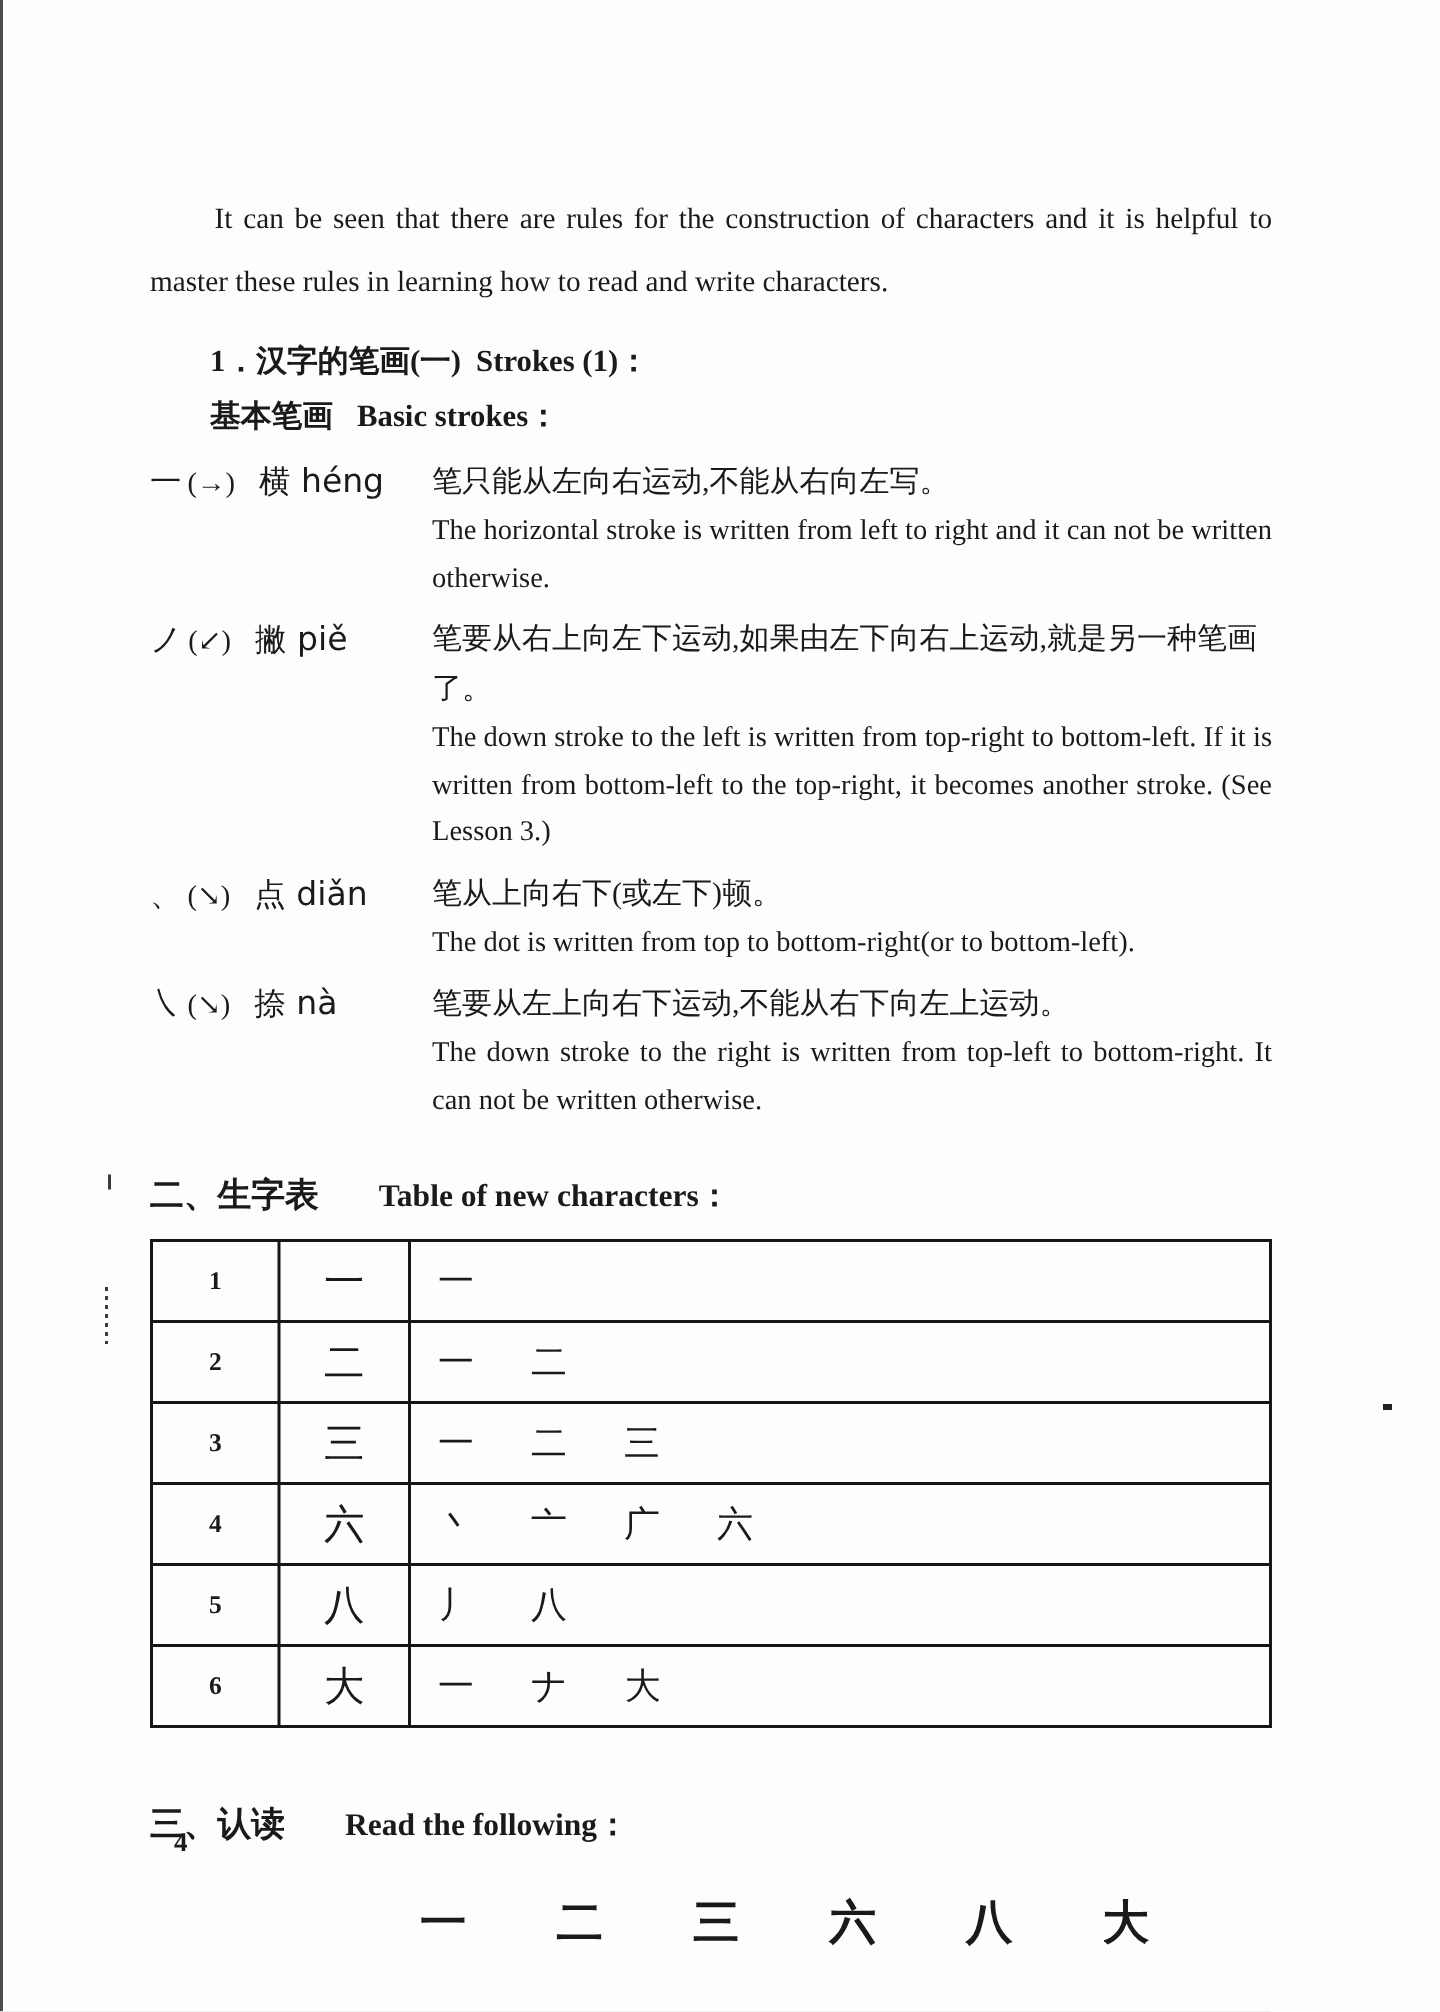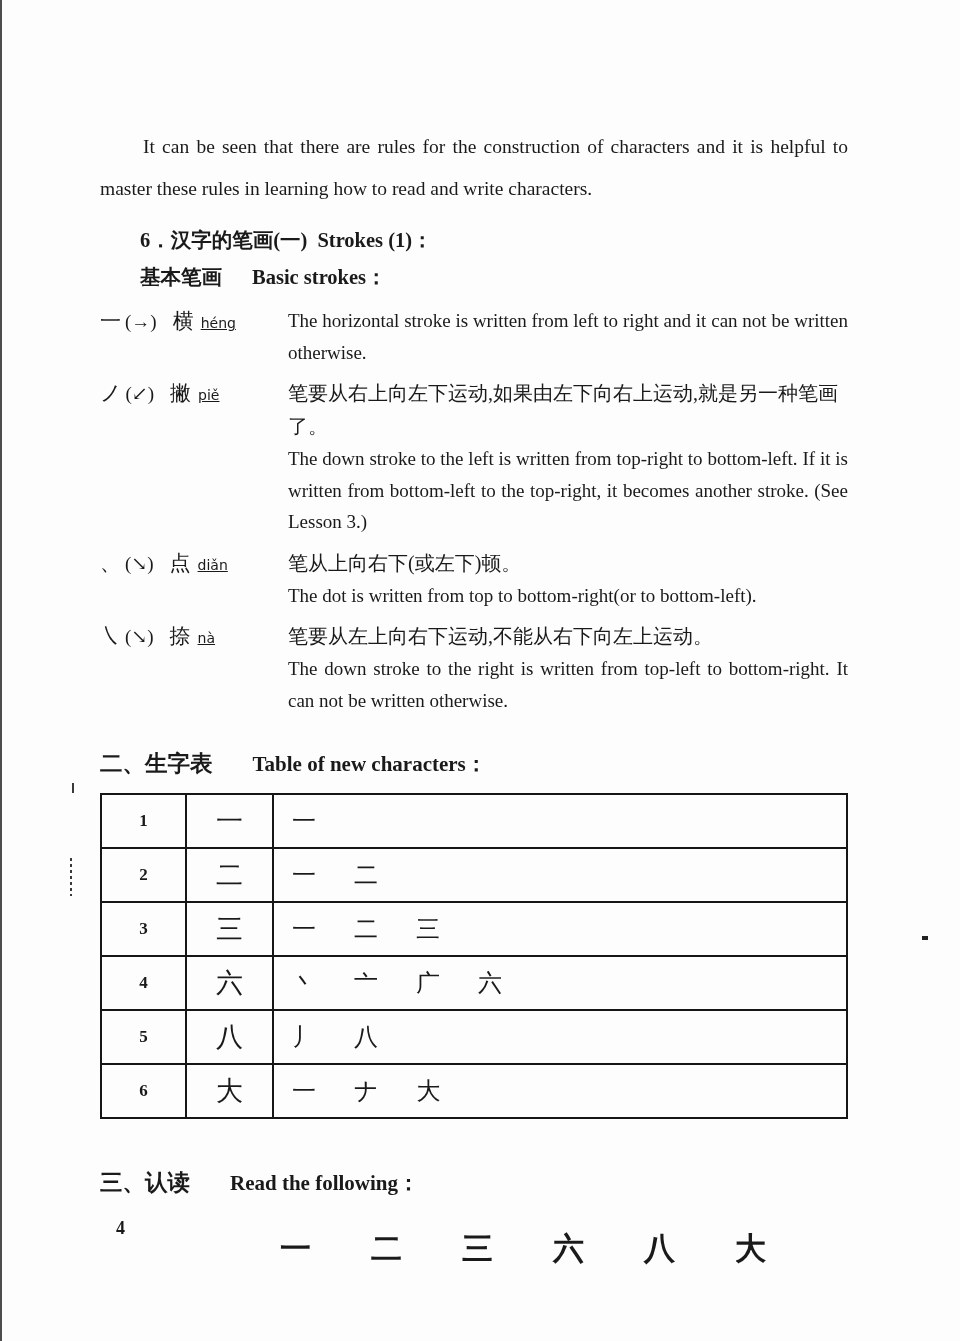--- a/index.html
+++ b/index.html
@@ -23,34 +23,33 @@
   
   .intro{
     font-size:19.5px;line-height:42px;
     text-indent:43px;text-align:justify;margin:0;
   }
 
   
   .h-strokes{margin:16px 0 0 40px;font-size:20.5px;font-weight:bold;}
   .h-strokes .en{margin-left:10px;}
   .h-basic{margin:9px 0 0 40px;font-size:20.5px;font-weight:bold;}
-  .h-basic .en{margin-left:30px;}
+  .h-basic .en{margin-left:16px;}
 
   
   .entries{margin-top:14px;}
   .entry{display:grid;grid-template-columns:188px 1fr;margin-bottom:9px;}
   .entry-label{font-size:21px;line-height:32px;white-space:nowrap;}
   .entry-label .glyph{display:inline-block;min-width:16px;}
   .entry-label .dir{margin-left:4px;font-size:19px;}
   .entry-label .cname{margin-left:16px;}
   .entry-label .pinyin{
     margin-left:7px;
     font-family:"DejaVu Sans","Liberation Sans",sans-serif;
-    font-size:14px;
-    text-decoration:underline;
+    font-size:22px;
   }
   .desc-cn{margin:0;font-size:20px;line-height:33px;}
   .desc-en{margin:0;font-size:19px;line-height:31.5px;text-align:justify;}
 
   
   .sec-head{display:flex;align-items:baseline;margin-top:32px;gap:12px;}
   .sec-head .cn{font-size:22.5px;font-weight:bold;}
   .sec-head .en{font-size:21px;font-weight:bold;margin-left:28px;}
   .sec-head-read{margin-top:48px;}
 
@@ -90,34 +89,35 @@
   <div class="edge-line"></div>
   <div class="tick-a"></div>
   <div class="tick-b"></div>
   <div class="speck"></div>
 
   <div class="content">
 
     <p class="intro">It can be seen that there are rules for the construction of characters and it is helpful to master these rules in learning how to read and write characters.</p>
 
     <div class="h-strokes">
-      <span class="cn">6．汉字的笔画(一)</span><span class="en">Strokes (1)：</span>
+      <span class="cn">1．汉字的笔画(一)</span><span class="en">Strokes (1)：</span>
     </div>
 
     <div class="h-basic">
       <span class="cn">基本笔画</span><span class="en">Basic strokes：</span>
     </div>
 
     <div class="entries">
 
       <div class="entry">
         <div class="entry-label">
           <span class="glyph">一</span><span class="dir">(→)</span><span class="cname">横</span><span class="pinyin">héng</span>
         </div>
         <div class="entry-desc">
+          <p class="desc-cn">笔只能从左向右运动,不能从右向左写。</p>
           <p class="desc-en">The horizontal stroke is written from left to right and it can not be written otherwise.</p>
         </div>
       </div>
 
       <div class="entry">
         <div class="entry-label">
           <span class="glyph">ノ</span><span class="dir">(↙)</span><span class="cname">撇</span><span class="pinyin">piě</span>
         </div>
         <div class="entry-desc">
           <p class="desc-cn">笔要从右上向左下运动,如果由左下向右上运动,就是另一种笔画了。</p>

